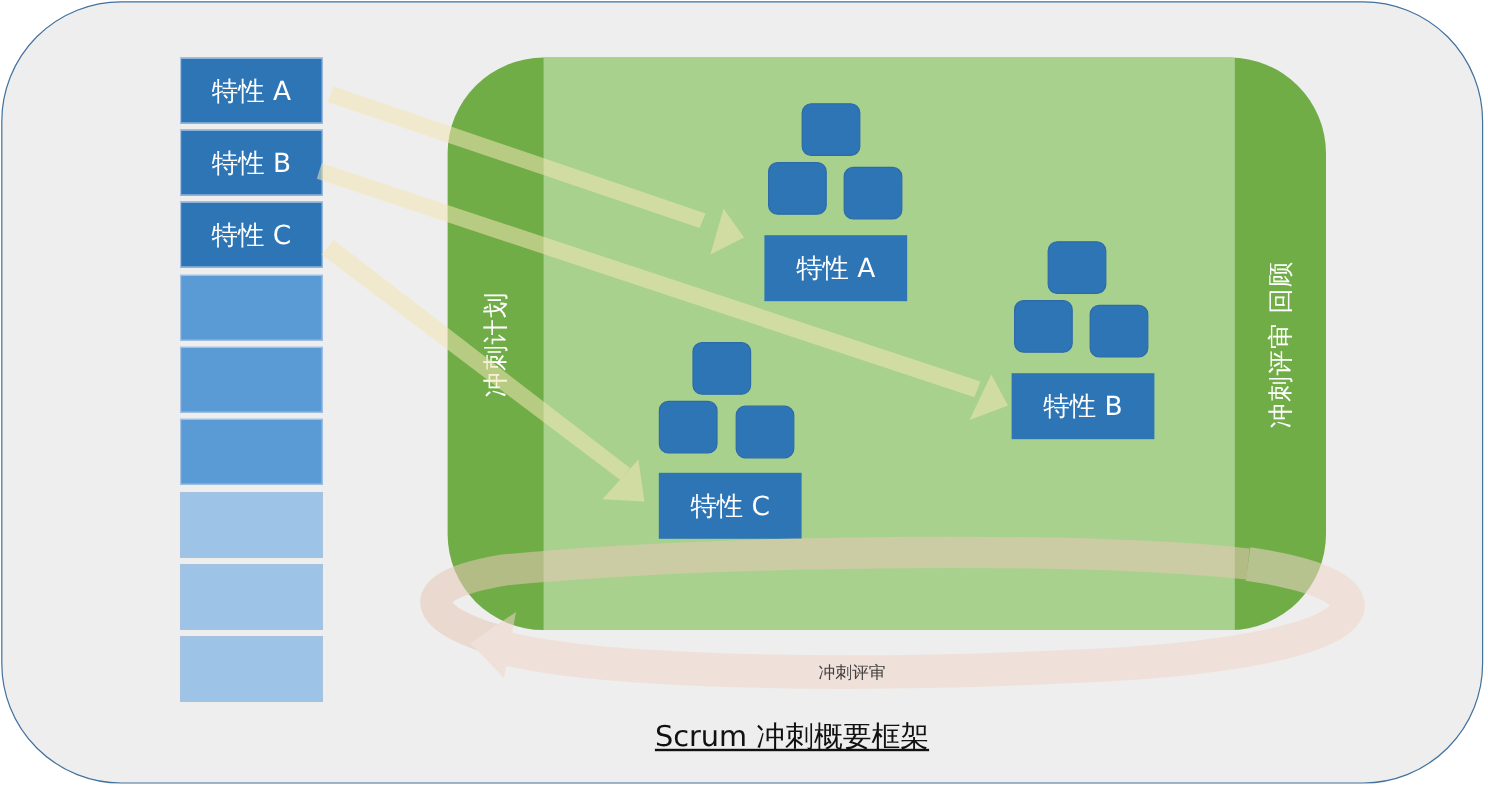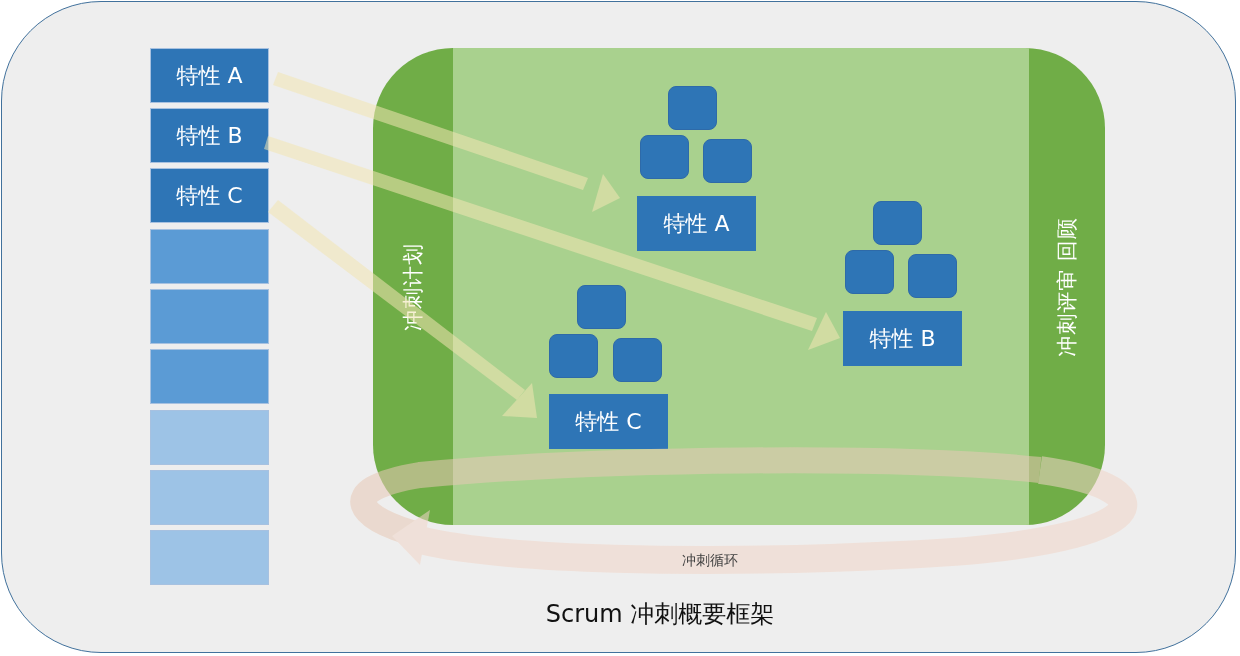--- a/index.html
+++ b/index.html
@@ -44,21 +44,21 @@
       display: flex; align-items: center; justify-content: center;
       color: #ffffff; font-size: 22px;
     }
     svg.overlay { position: absolute; left: 0; top: 0; }
     .cycle-label {
       position: absolute; left: 640px; top: 552px; width: 140px; text-align: center;
       font-size: 14px; color: #404040;
     }
     .title {
       position: absolute; left: 440px; top: 598px; width: 440px; text-align: center;
-      font-size: 24px; color: #111111;
+      font-size: 24px; color: #111111; text-decoration: underline;
     }
   </style>
 </head>
 <body>
 
 <div class="frame"></div>
 
 <div>
   <div class="backlog-item" style="top:48px;background:#2e75b6;">
       <span>特性 A</span>
@@ -125,14 +125,14 @@
     <polygon points="268,136 817,318 812,331 264,149" fill="#f2e5b3"></polygon>
     <polygon points="826,312 840,338 808,350" fill="#f2e5b3"></polygon>
   </g>
 
   <g opacity="0.55">
     <polygon points="278,200 525,390 517,400 268,212" fill="#f2e5b3"></polygon>
     <polygon points="532,383 537,418 502,416" fill="#f2e5b3"></polygon>
   </g>
 </svg>
 
-<div class="cycle-label">冲刺循环</div>
+<div class="cycle-label">冲刺评审</div>
 <div class="title">Scrum 冲刺概要框架</div>
 
 </body></html>

